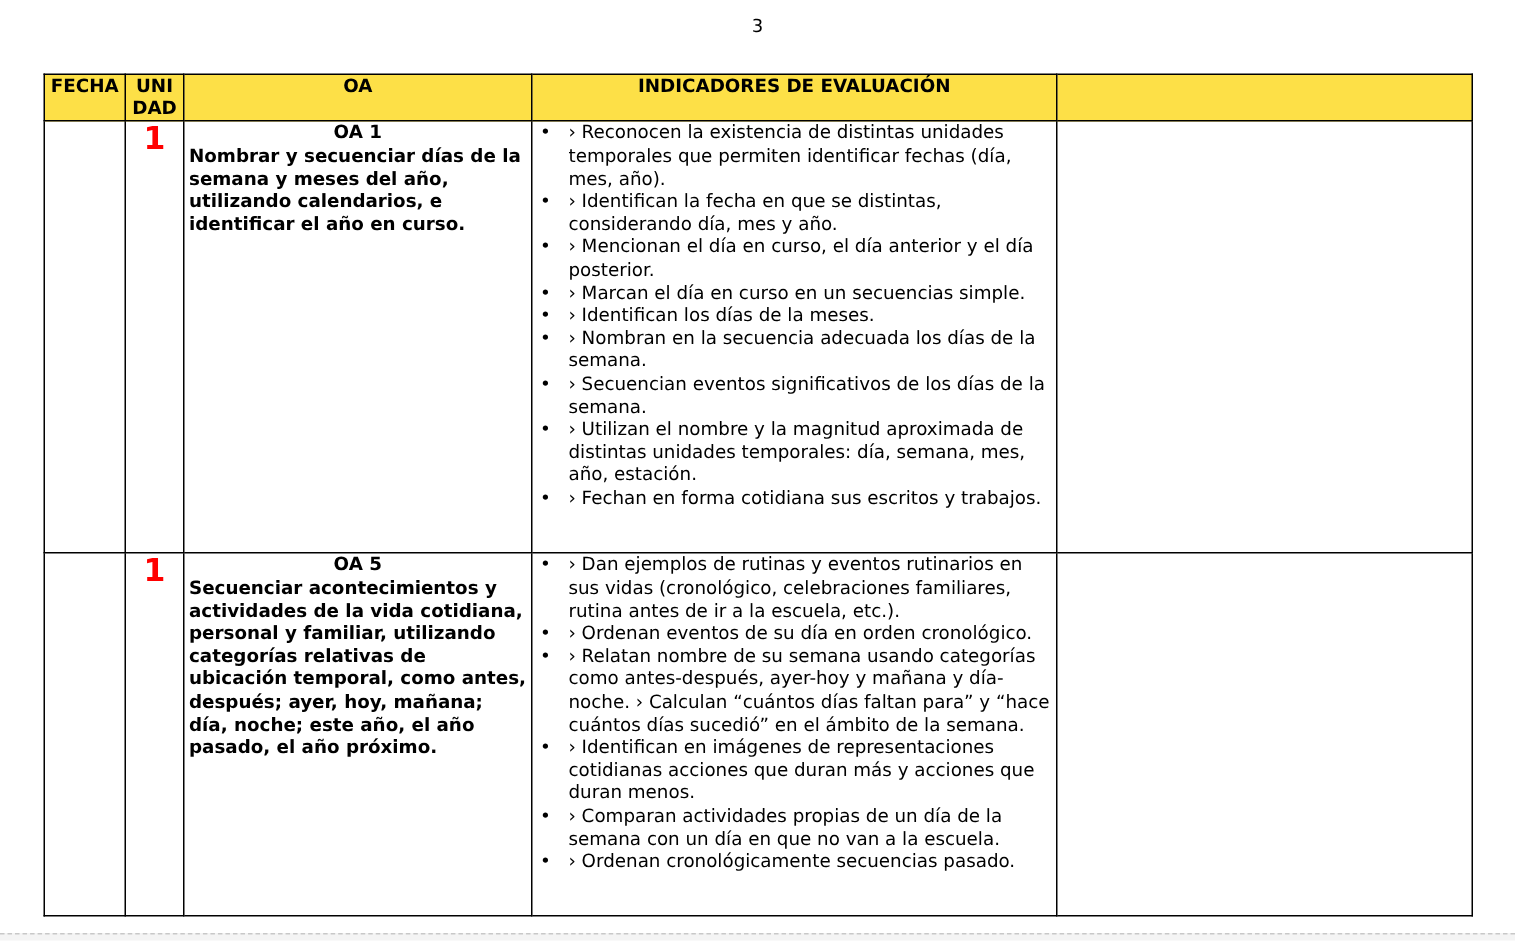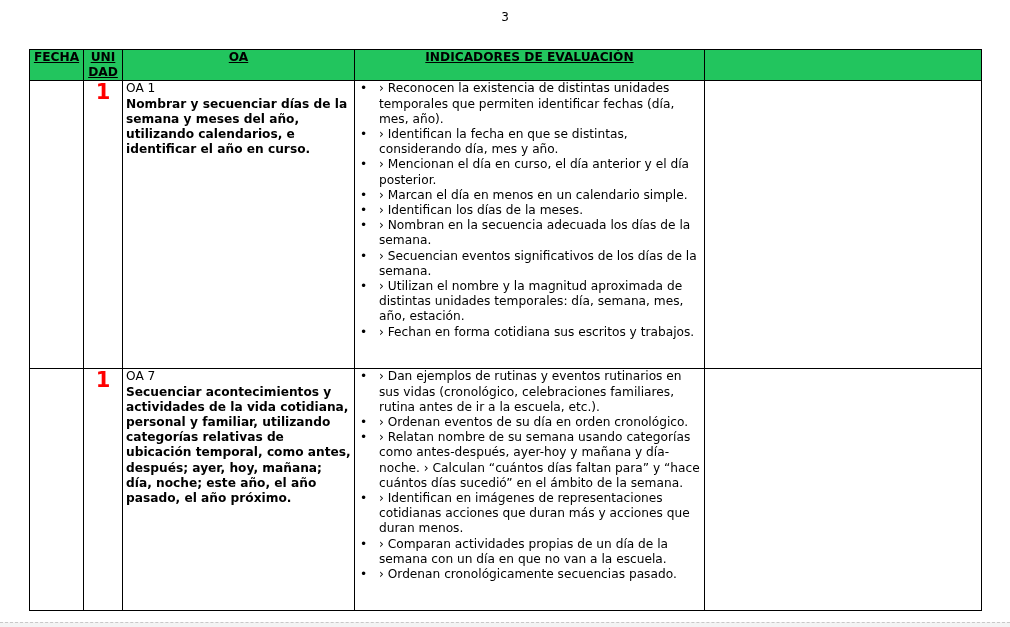--- a/index.html
+++ b/index.html
@@ -13,32 +13,32 @@
     }
     table.plan {
       position: absolute; left: 29px; top: 49px; width: 953px;
       border-collapse: collapse; table-layout: fixed;
     }
     table.plan th, table.plan td {
       border: 1px solid #000; vertical-align: top; padding: 0 3px;
       font-size: 12.2px; line-height: 15.2px;
     }
     table.plan th {
-      background: #22c55e; font-weight: bold; text-align: center; height: 29px; padding-top: 0px; text-decoration: underline;
+      background: #fde047; font-weight: bold; text-align: center; height: 29px; padding-top: 0px;
     }
     .col-fecha { width: 54px; }
     .col-unidad { width: 39px; }
     .col-oa { width: 232px; }
     .col-ind { width: 350px; }
     .col-extra { width: auto; }
     td.unidad { text-align: center; }
     .unidad-num {
       color: #ff0000; font-weight: bold; font-size: 21px; line-height: 22px; display: block; margin-top: 0px;
     }
-    .oa-title { font-weight: normal; display: block; }
+    .oa-title { font-weight: bold; display: block; text-align: center; }
     .oa-text { display: block; font-weight: bold; }
     ul.ind { list-style: none; margin: 0; padding: 0; }
     ul.ind li { position: relative; padding-left: 21px; }
     ul.ind li .bullet { position: absolute; left: 2px; top: 0; }
     tr.row1 td { height: 287px; }
     tr.row2 td { height: 241px; }
     .dashed-footer {
       position: absolute; left: 0; top: 622px; width: 1010px; border-top: 1px dashed #c8c8c8; height: 5px; background: #f4f4f4;
     }
   </style>
@@ -73,37 +73,37 @@
         </td>
         <td>
           <span class="oa-title">OA 1</span>
           <span class="oa-text">Nombrar y secuenciar días de la semana y meses del año, utilizando calendarios, e identificar el año en curso.</span>
         </td>
         <td>
           <ul class="ind">
             <li><span class="bullet">•</span><span>› Reconocen la existencia de distintas unidades temporales que permiten identificar fechas (día, mes, año).</span></li>
             <li><span class="bullet">•</span><span>› Identifican la fecha en que se distintas, considerando día, mes y año.</span></li>
             <li><span class="bullet">•</span><span>› Mencionan el día en curso, el día anterior y el día posterior.</span></li>
-            <li><span class="bullet">•</span><span>› Marcan el día en menos en un calendario simple.</span></li>
+            <li><span class="bullet">•</span><span>› Marcan el día en curso en un secuencias simple.</span></li>
             <li><span class="bullet">•</span><span>› Identifican los días de la meses.</span></li>
             <li><span class="bullet">•</span><span>› Nombran en la secuencia adecuada los días de la semana.</span></li>
             <li><span class="bullet">•</span><span>› Secuencian eventos significativos de los días de la semana.</span></li>
             <li><span class="bullet">•</span><span>› Utilizan el nombre y la magnitud aproximada de distintas unidades temporales: día, semana, mes, año, estación.</span></li>
             <li><span class="bullet">•</span><span>› Fechan en forma cotidiana sus escritos y trabajos.</span></li>
           </ul>
         </td>
         <td></td>
       </tr>
       <tr class="row2">
         <td></td>
         <td class="unidad">
           <span class="unidad-num">1</span>
         </td>
         <td>
-          <span class="oa-title">OA 7</span>
+          <span class="oa-title">OA 5</span>
           <span class="oa-text">Secuenciar acontecimientos y actividades de la vida cotidiana, personal y familiar, utilizando categorías relativas de ubicación temporal, como antes, después; ayer, hoy, mañana; día, noche; este año, el año pasado, el año próximo.</span>
         </td>
         <td>
           <ul class="ind">
             <li><span class="bullet">•</span><span>› Dan ejemplos de rutinas y eventos rutinarios en sus vidas (cronológico, celebraciones familiares, rutina antes de ir a la escuela, etc.).</span></li>
             <li><span class="bullet">•</span><span>› Ordenan eventos de su día en orden cronológico.</span></li>
             <li><span class="bullet">•</span><span>› Relatan nombre de su semana usando categorías como antes-después, ayer-hoy y mañana y día-noche. › Calculan “cuántos días faltan para” y “hace cuántos días sucedió” en el ámbito de la semana.</span></li>
             <li><span class="bullet">•</span><span>› Identifican en imágenes de representaciones cotidianas acciones que duran más y acciones que duran menos.</span></li>
             <li><span class="bullet">•</span><span>› Comparan actividades propias de un día de la semana con un día en que no van a la escuela.</span></li>
             <li><span class="bullet">•</span><span>› Ordenan cronológicamente secuencias pasado.</span></li>

